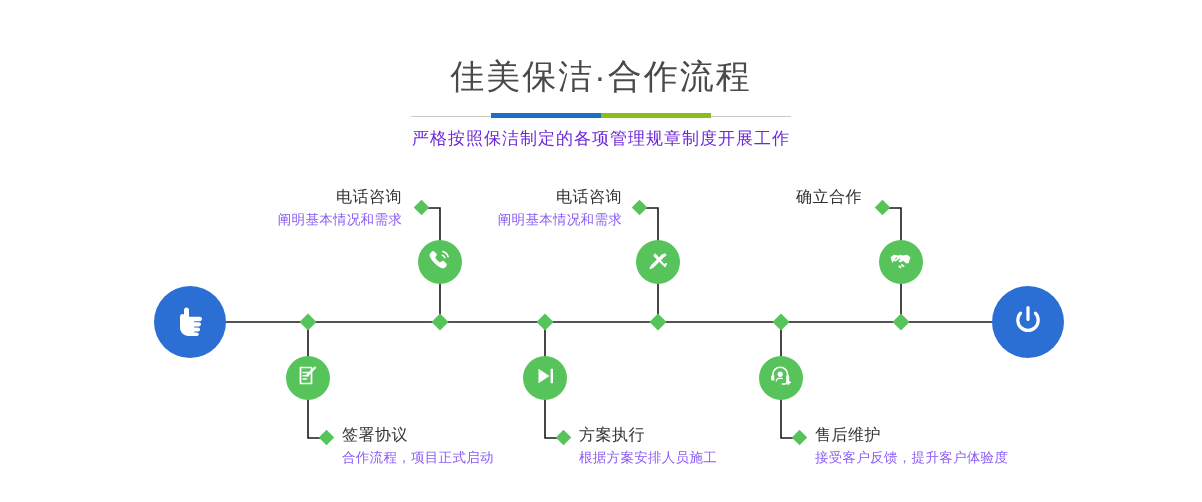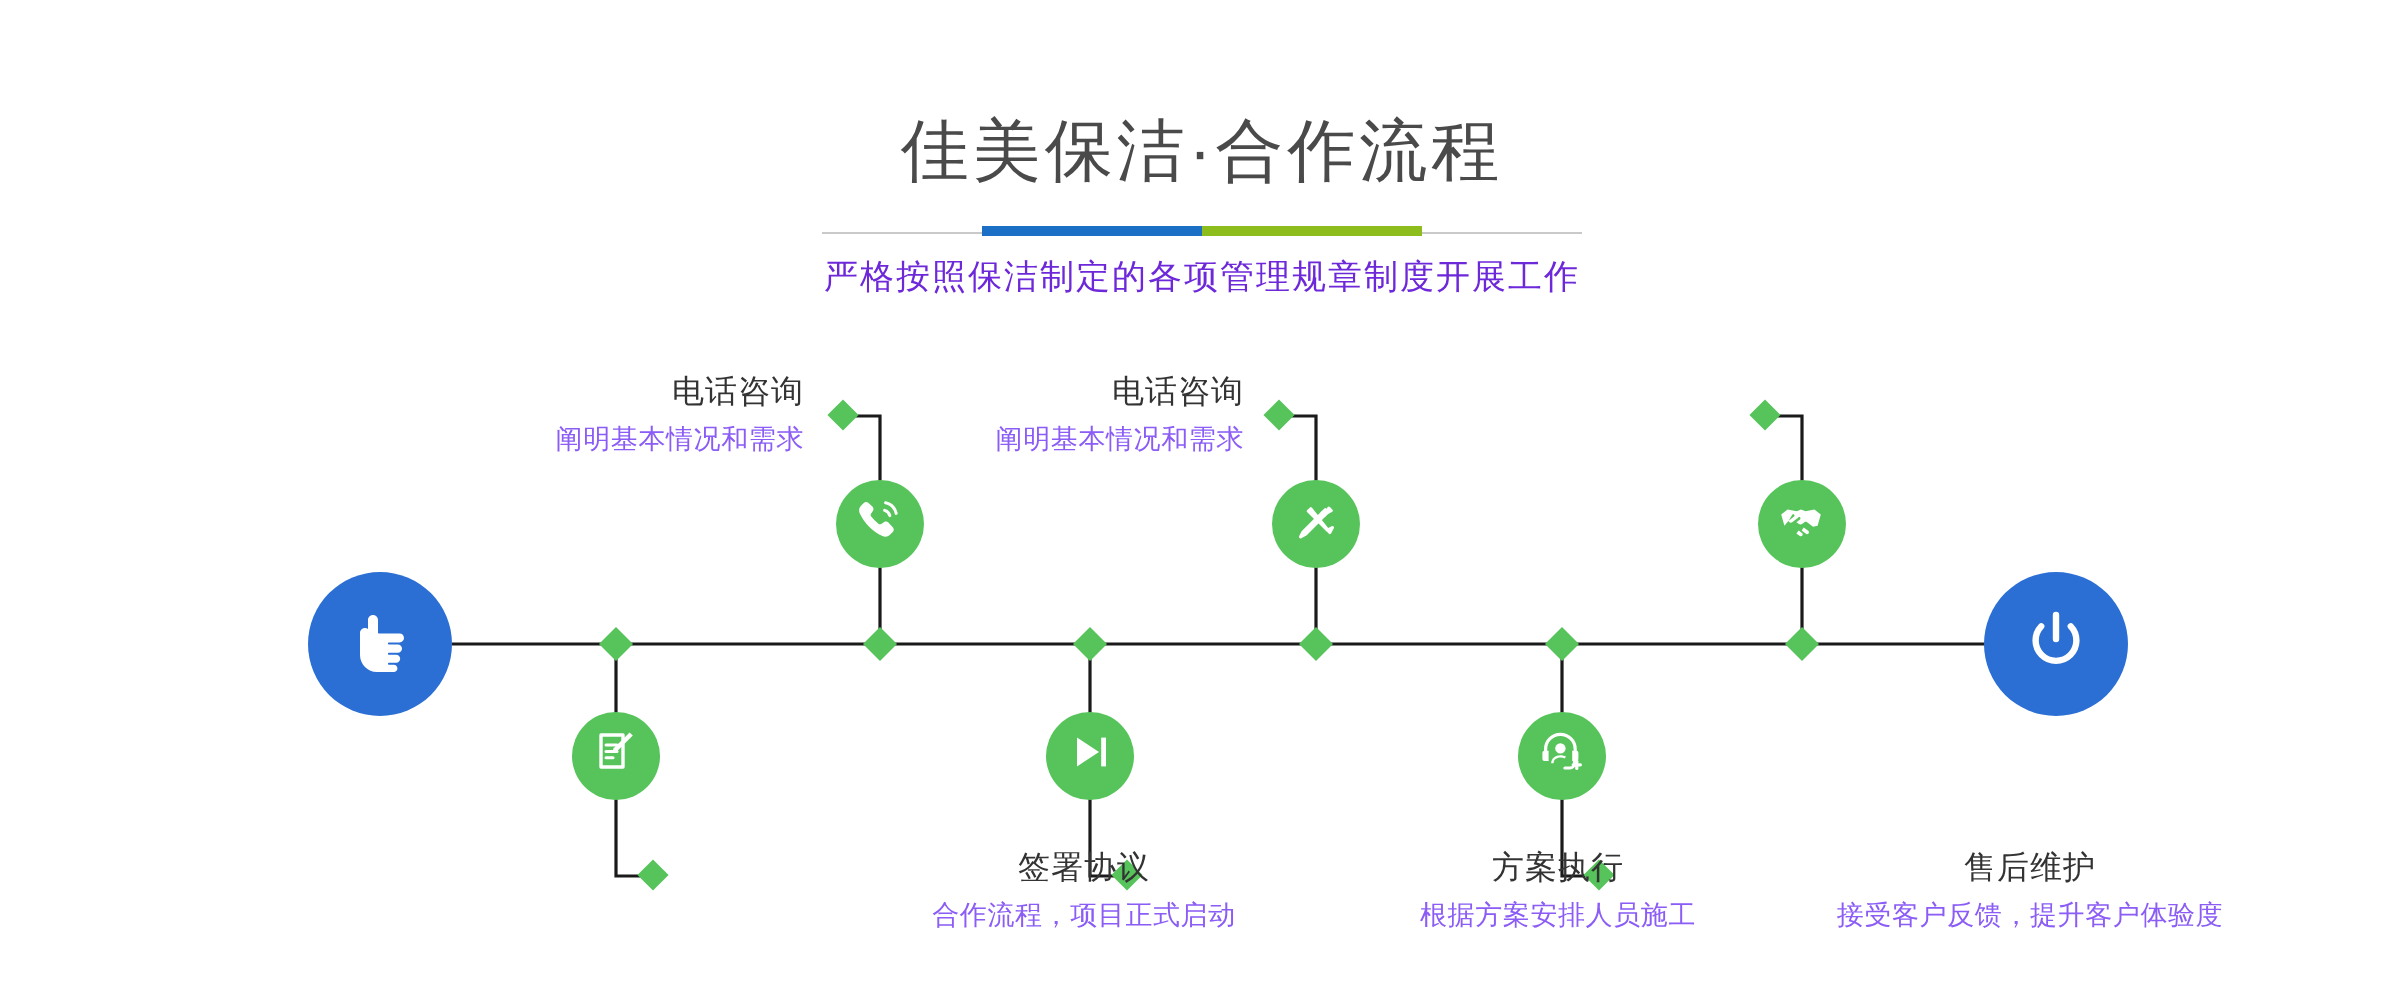--- a/index.html
+++ b/index.html
@@ -123,21 +123,21 @@
     letter-spacing: .5px;
   }
   .step-text .s-desc {
     font-size: 13.5px;
     color: #8b5cf6;
     line-height: 20px;
     letter-spacing: .3px;
     margin-top: 2px;
   }
   .step-text.align-right { text-align: right; }
-  .step-text.align-left  { text-align: center; }
+  .step-text.align-left  { text-align: left; }
 </style>
 </head>
 <body>
 
 <div class="header">
   <h1 class="page-title">佳美保洁·合作流程</h1>
   <div class="divider">
     <div class="divider-line"></div>
     <div class="divider-seg blue"></div>
     <div class="divider-seg green"></div>
@@ -233,20 +233,21 @@
   <div class="step-icon" style="left:879px; top:240px;">
     <span>
       <svg width="26" height="26" viewBox="0 0 26 26">
         <path fill="#ffffff" d="M2.6 10.3l3.2-2.6 4.6 .9 2.1-.9 2.3 .9 4.4-.9 3.2 2.6-1.6 5.6-2.3 .5-3.1-2.4c-.3-.2-.7-.2-1 0l-1.2 .9c-.6 .4-1.3 .4-1.9 0l-1.1-.8 1.8-1.4c.3-.2 .3-.6 .1-.9-.2-.3-.6-.3-.9-.1l-3.1 2.4c-.5 .4-1.2 .3-1.6-.2l-.3-.4 2.8-2.2c.3-.2 .3-.6 .1-.9-.2-.3-.6-.3-.9-.1L6.4 13.3 4.2 15.9z"></path>
         <path fill="#ffffff" d="M13.9 16.7l2.2 1.7c.4 .3 .5 .9 .2 1.3-.3 .4-.9 .5-1.3 .2l-2.2-1.7z"></path>
         <path fill="#ffffff" d="M11.3 18.2l1.7 1.3c.4 .3 .5 .9 .2 1.3-.3 .4-.9 .5-1.3 .2l-1.7-1.3z"></path>
       </svg>
     </span>
   </div>
   <div class="step-text align-right" style="left:480px; top:186px; width:382px;">
+    <div class="s-title">确立合作</div>
   </div>
 
   <div class="step-icon" style="left:286px; top:356px;">
     <span>
       <svg width="26" height="26" viewBox="0 0 26 26">
         <path fill="none" stroke="#ffffff" stroke-width="1.7" stroke-linejoin="round" d="M5.5 4.5h11v16h-11z"></path>
         <line x1="8" y1="9.5" x2="13.5" y2="9.5" stroke="#ffffff" stroke-width="1.5" stroke-linecap="round"></line>
         <line x1="8" y1="12.7" x2="13.5" y2="12.7" stroke="#ffffff" stroke-width="1.5" stroke-linecap="round"></line>
         <line x1="8" y1="15.9" x2="11.5" y2="15.9" stroke="#ffffff" stroke-width="1.5" stroke-linecap="round"></line>
         <path fill="#ffffff" d="M19.8 3.2l1.6 1.6-8.1 8.1-2.2 .6 .6-2.2z"></path>

